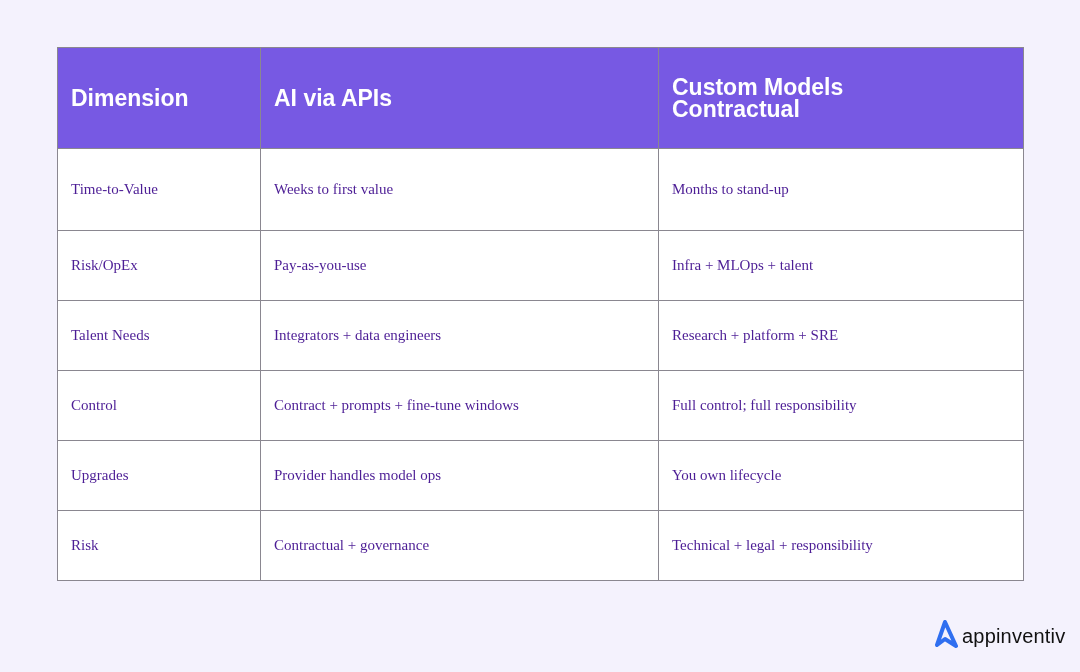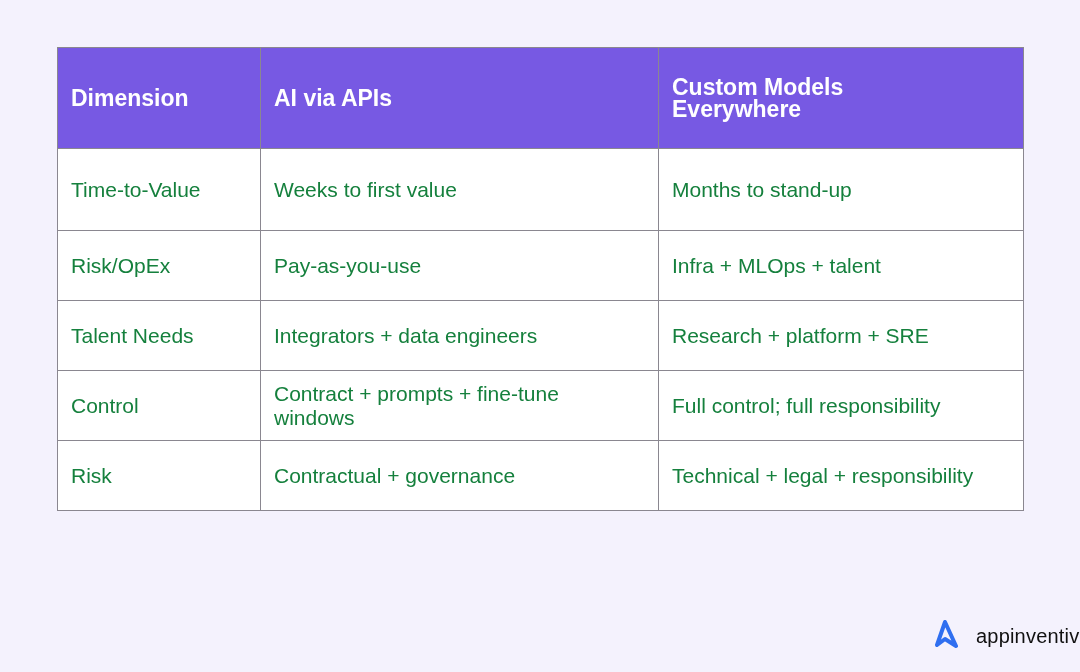--- a/index.html
+++ b/index.html
@@ -10,41 +10,41 @@
   table.cmp {
     position:absolute; left:57px; top:47px; width:966px;
     border-collapse:collapse; table-layout:fixed; background:#ffffff;
   }
   table.cmp th, table.cmp td {
     border:1px solid #8a8790; padding:0 13px; text-align:left; vertical-align:middle;
   }
   table.cmp th {
     background:#7759e3; color:#ffffff; font-weight:bold; font-size:23px; line-height:22px; height:100px;
   }
-  table.cmp td { color:#15803d; font-size:21px; }
+  table.cmp td { color:#4c1d95; font-size:15px;font-family:Liberation Serif, serif; }
   .logo {
-    position:absolute; left:932px; top:620px; display:flex; align-items:center; gap:18px;
+    position:absolute; left:932px; top:620px; display:flex; align-items:center; gap:4px;
   }
   .logo span.txt { font-size:20px; color:#111; letter-spacing:0.2px; }
 </style>
 </head>
 <body>
 
 <table class="cmp">
   <colgroup>
       <col style="width:203px">
       <col style="width:398px">
       <col style="width:365px">
     </colgroup>
   <thead>
     <tr>
       <th>Dimension</th>
       <th>AI via APIs</th>
       <th style="width:200px">
-          <div style="width:210px">Custom Models Everywhere</div>
+          <div style="width:210px">Custom Models Contractual</div>
         </th>
     </tr>
   </thead>
   <tbody>
     <tr style="height:82px">
       <td>Time-to-Value</td>
       <td>Weeks to first value</td>
       <td>Months to stand-up</td>
     </tr>
     <tr style="height:70px">
@@ -56,20 +56,25 @@
       <td>Talent Needs</td>
       <td>Integrators + data engineers</td>
       <td>Research + platform + SRE</td>
     </tr>
     <tr style="height:70px">
       <td>Control</td>
       <td>Contract + prompts + fine-tune windows</td>
       <td>Full control; full responsibility</td>
     </tr>
     <tr style="height:70px">
+      <td>Upgrades</td>
+      <td>Provider handles model ops</td>
+      <td>You own lifecycle</td>
+    </tr>
+    <tr style="height:70px">
       <td>Risk</td>
       <td>Contractual + governance</td>
       <td>Technical + legal + responsibility</td>
     </tr>
   </tbody>
 </table>
 
 <div class="logo">
   <span>
     <svg width="26" height="28" viewBox="0 0 26 28">

